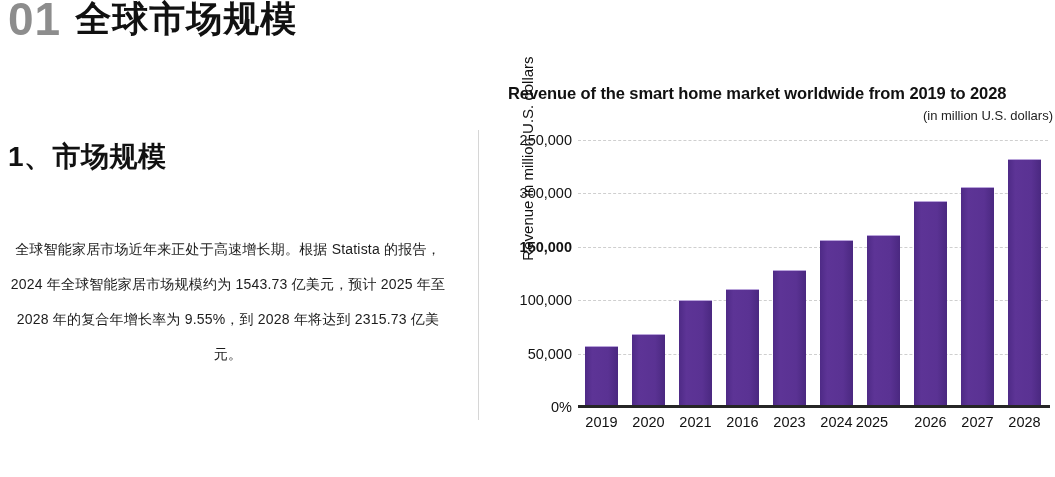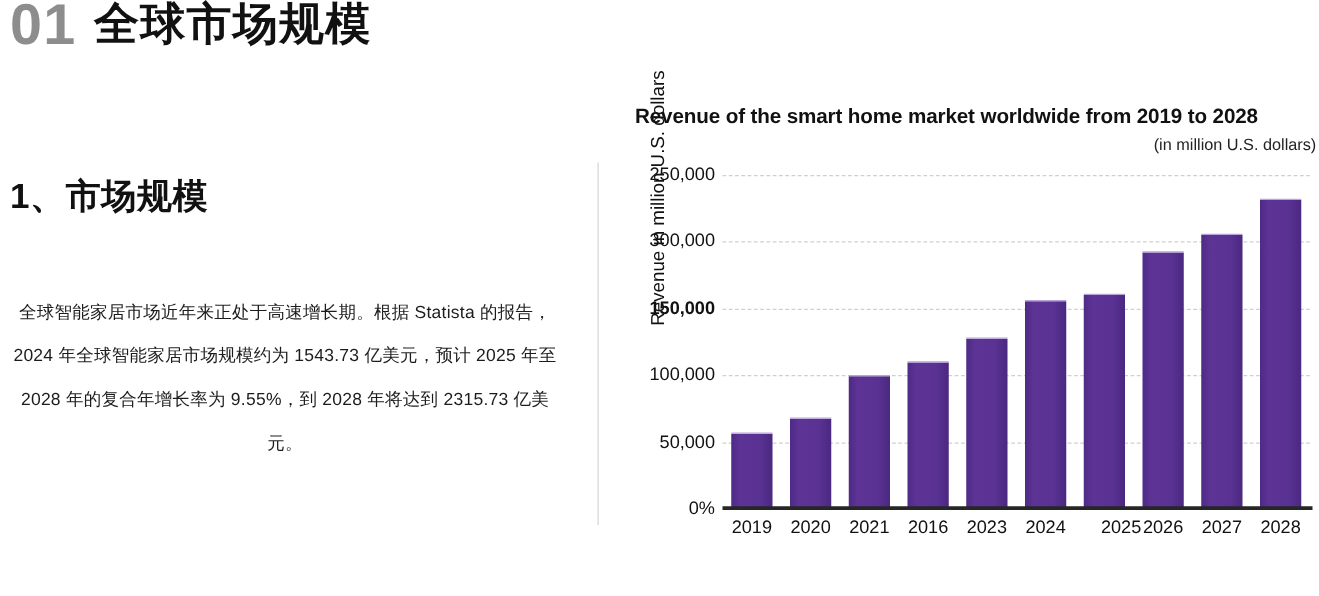--- a/index.html
+++ b/index.html
@@ -258,21 +258,21 @@
 
     <div class="axis-line"></div>
 
     <div class="xtick-wrap" id="xtick-wrap">
         <div class="xtick" style="left: -6.5px;">2019</div>
         <div class="xtick" style="left: 40.5px;">2020</div>
         <div class="xtick" style="left: 87.5px;">2021</div>
         <div class="xtick" style="left: 134.5px;">2016</div>
         <div class="xtick" style="left: 181.5px;">2023</div>
         <div class="xtick" style="left: 228.5px;">2024</div>
-        <div class="xtick" style="left: 275px; text-align: right;">2025</div>
+        <div class="xtick" style="left: 264px;">2025</div>
         <div class="xtick" style="left: 322.5px;">2026</div>
         <div class="xtick" style="left: 369.5px;">2027</div>
         <div class="xtick" style="left: 416.5px;">2028</div>
       </div>
 
 
   </div>
 
 </div>
 

